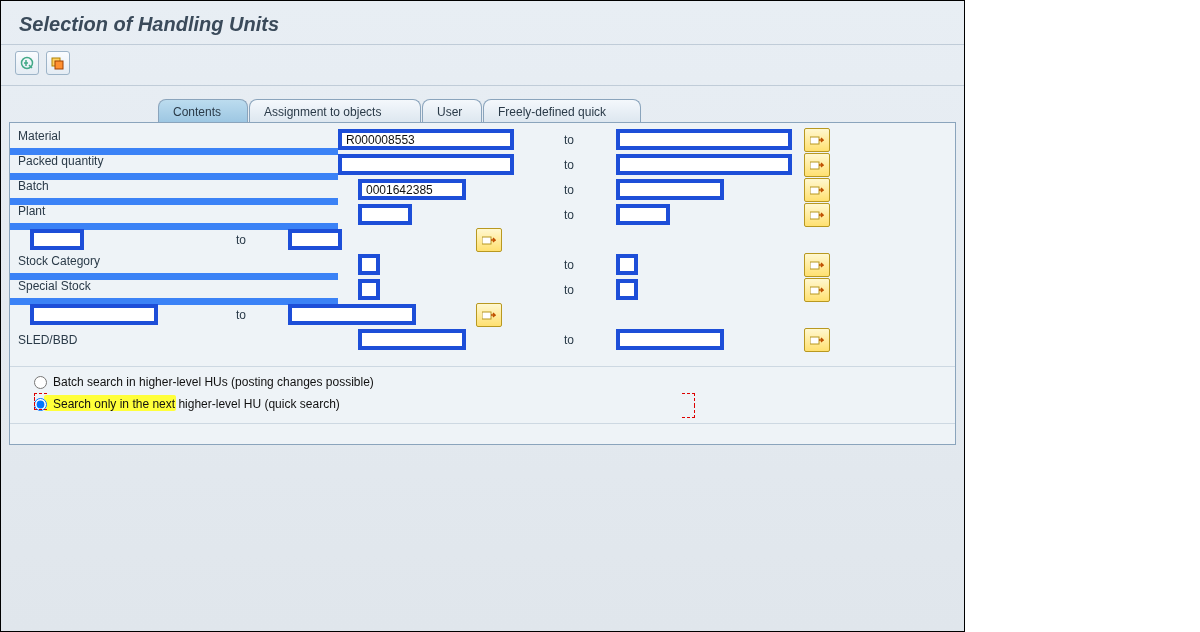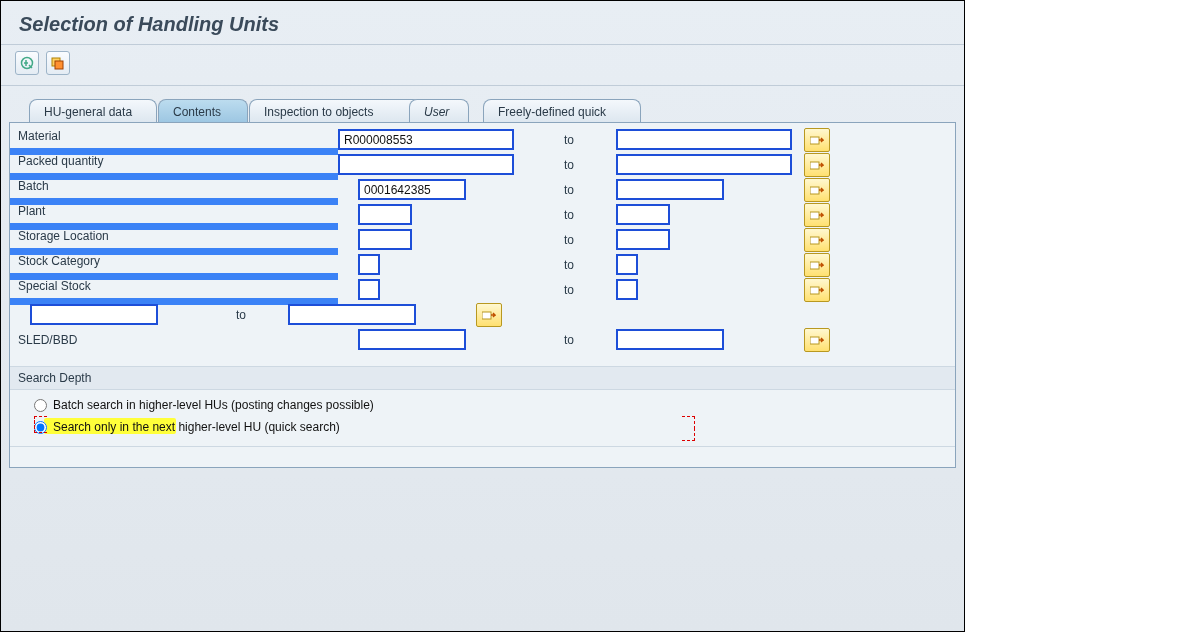--- a/index.html
+++ b/index.html
@@ -11,21 +11,21 @@
 
 .content { padding:10px 8px 8px 8px; }
 .tabs { position:relative; height:26px; padding-left:20px; }
 .tab { position:absolute; bottom:-1px; height:24px; background:linear-gradient(#f4f8fc,#dce6ef); border:1px solid #8aa4bc; border-bottom:none; border-top-left-radius:8px; border-top-right-radius:8px; font-size:12px; color:#2a3a48; padding:0 14px; line-height:24px; cursor:pointer; box-sizing:border-box; }
 .tab.active { background:linear-gradient(#bcdcef,#9cc6e2); }
 
 .panel { border:1px solid #8aa4bc; background:#eef3f7; padding:4px 0 20px 0; position:relative; }
 
 .row { display:flex; align-items:center; height:25px; }
 .label { width:328px; padding:0 8px; box-sizing:border-box; border-bottom:7px solid #3b82f6; color:#2a3a48; line-height:24px; }
-.in { background:#fff; border:2px solid #1d4ed8; height:21px; box-sizing:border-box; font-size:12px; padding:0 4px; color:#111; }
+.in { background:#fff; border:4px solid #1d4ed8; height:21px; box-sizing:border-box; font-size:12px; padding:0 4px; color:#111; }
 .to { width:38px; text-align:center; color:#2a3a48; }
 .rbtn { width:24px; height:22px; margin-left:2px; background:linear-gradient(#fff8d0,#ffe070); border:1px solid #b89820; border-radius:2px; cursor:pointer; display:inline-flex; align-items:center; justify-content:center; }
 .rbtn svg { display:block; }
 
 .group { margin:14px 0 0 0; border:1px solid #cdd8e2; border-left:none; border-right:none; }
 .grouptitle { background:#e2e9f0; padding:4px 8px; color:#2a3a48; border-bottom:1px solid #cdd8e2; }
 .radios { padding:4px 8px 8px 24px; position:relative; }
 .radio { display:flex; align-items:center; height:22px; color:#111; }
 .radio input { margin:0 6px 0 0; }
 .focusbox1 { position:absolute; border:1px dashed #d00; width:12px; height:12px; left:24px; top:30px; }
@@ -51,24 +51,23 @@
     <span class="tbtn" title="Get Variant">
       <svg width="14" height="14" viewBox="0 0 14 14">
           <rect x="1" y="2" width="8" height="8" fill="#ffd060" stroke="#b08000"></rect>
           <rect x="4" y="5" width="8" height="8" fill="#ff9030" stroke="#a04000"></rect>
         </svg>
     </span>
   </div>
 
   <div class="content">
     <div class="tabs">
-      <div class="tab" style="left:20px; width:128px;"><span>HU-general data</span></div>
       <div class="tab active" style="left:149px; width:90px;"><span>Contents</span></div>
-      <div class="tab" style="left:240px; width:172px;"><span>Inspection to objects</span></div>
-      <div class="tab" style="left:400px; width:60px;font-style:italic;"><span>User</span></div>
+      <div class="tab" style="left:240px; width:172px;"><span>Assignment to objects</span></div>
+      <div class="tab" style="left:413px; width:60px;"><span>User</span></div>
       <div class="tab" style="left:474px; width:158px;"><span>Freely-defined quick</span></div>
     </div>
 
     <div class="panel">
 
       <div class="row">
         <div class="label">Material</div>
         <input class="in" style="width: 176px;" value="R000008553">
         <div style="width:36px;"></div>
         <div class="to">to</div>
@@ -127,21 +126,20 @@
         <div style="width:132px;"></div>
         <div class="rbtn">
             <svg width="14" height="12" viewBox="0 0 14 12">
               <rect x="0" y="3" width="9" height="7" fill="#fff" stroke="#b89820"></rect>
               <path d="M9 6h4l-2-2m2 2l-2 2" stroke="#c05000" fill="none" stroke-width="1.4"></path>
             </svg>
           </div>
       </div>
 
       <div class="row">
-        <div class="label">Storage Location</div>
         <div style="width:20px;"></div>
         <input class="in" style="width: 54px;" value="">
         <div style="width:138px;"></div>
         <div class="to">to</div>
         <div style="width:28px;"></div>
         <input class="in" style="width: 54px;" value="">
         <div style="width:132px;"></div>
         <div class="rbtn">
             <svg width="14" height="12" viewBox="0 0 14 12">
               <rect x="0" y="3" width="9" height="7" fill="#fff" stroke="#b89820"></rect>
@@ -211,21 +209,20 @@
         <div style="width:78px;"></div>
         <div class="rbtn">
             <svg width="14" height="12" viewBox="0 0 14 12">
               <rect x="0" y="3" width="9" height="7" fill="#fff" stroke="#b89820"></rect>
               <path d="M9 6h4l-2-2m2 2l-2 2" stroke="#c05000" fill="none" stroke-width="1.4"></path>
             </svg>
           </div>
       </div>
 
       <div class="group">
-        <div class="grouptitle">Search Depth</div>
         <div class="radios">
           <div class="hl"></div>
           <label class="radio">
             <input type="radio" name="sdepth" style="">
             <span>Batch search in higher-level HUs (posting changes possible)</span>
           </label>
           <label class="radio">
             <input type="radio" name="sdepth" checked="" style="">
             <span>Search only in the next higher-level HU (quick search)</span>
           </label>

